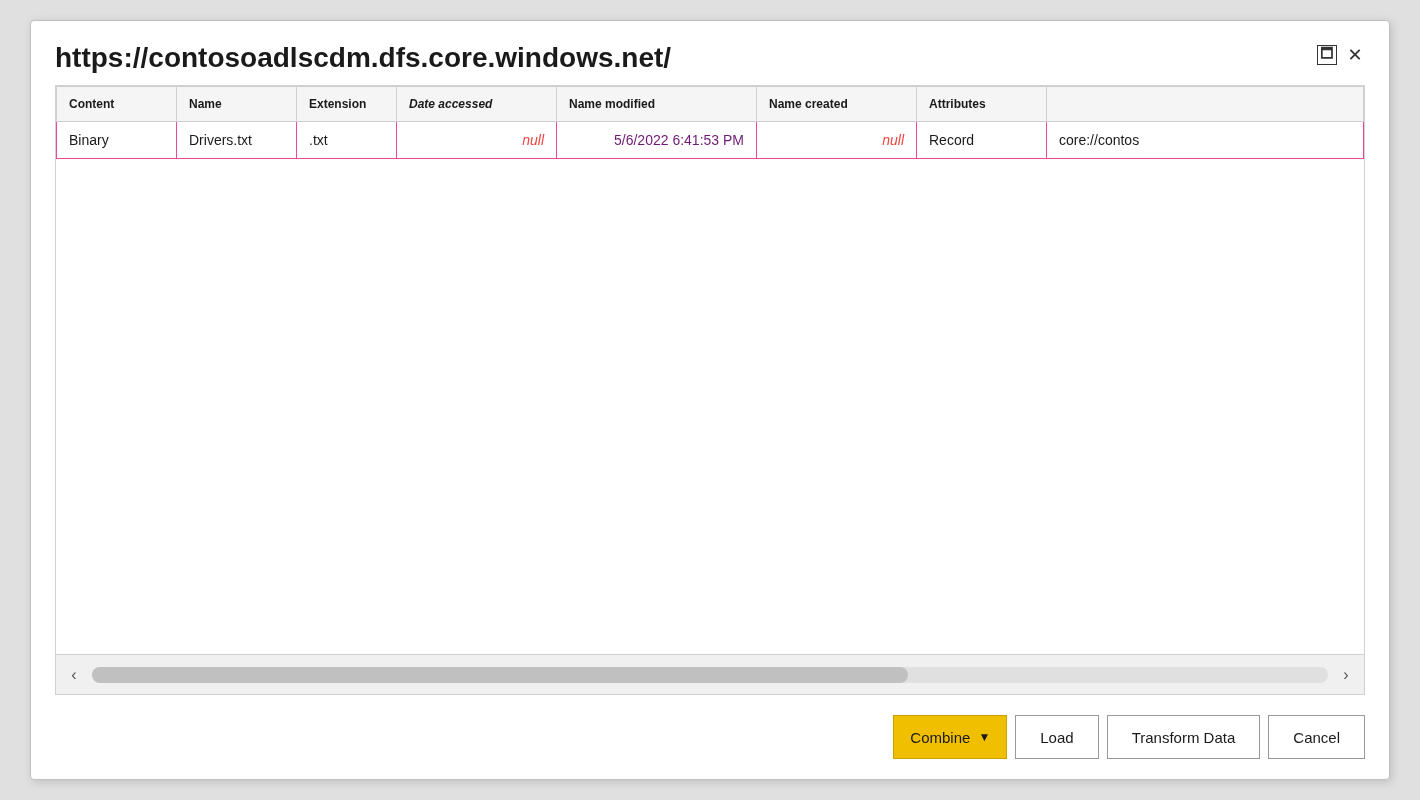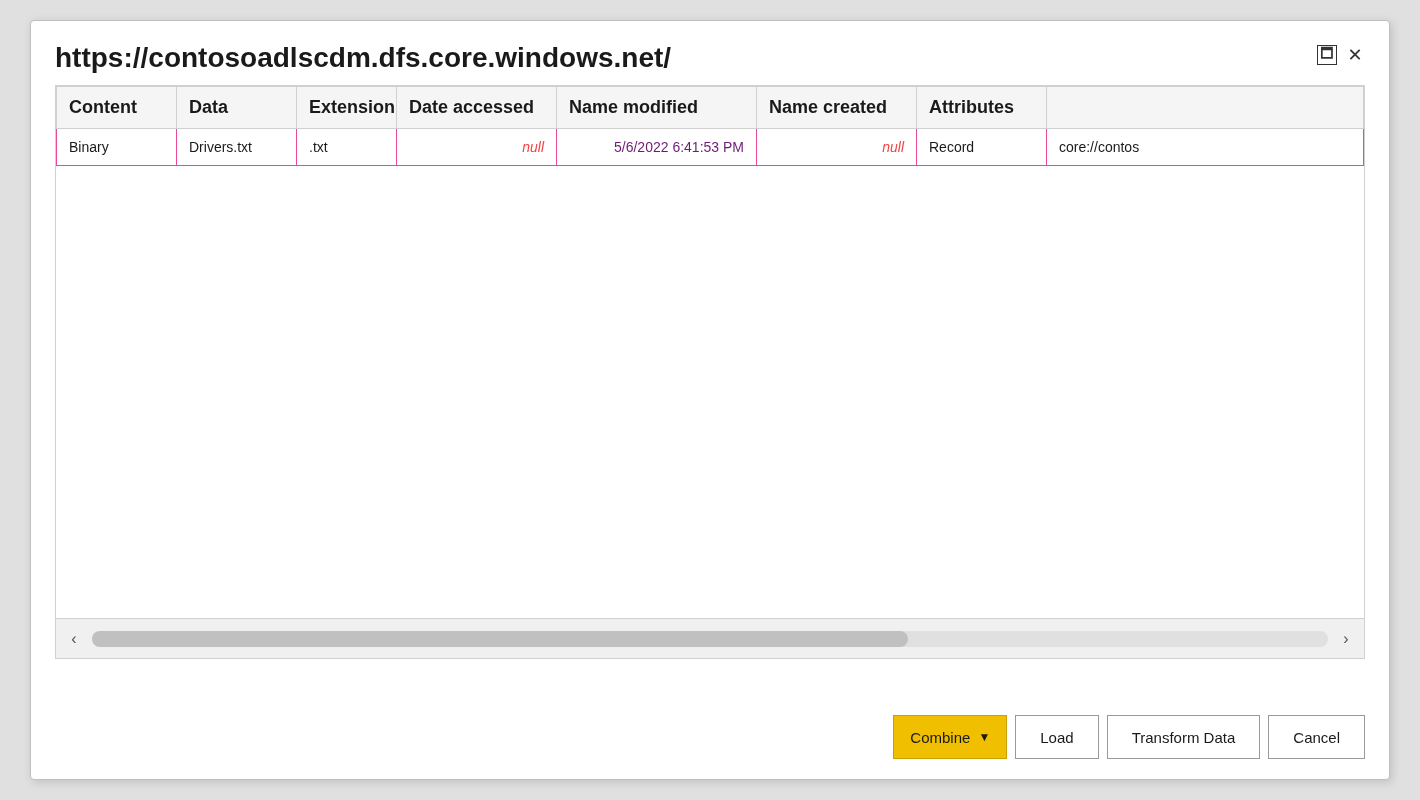--- a/index.html
+++ b/index.html
@@ -93,21 +93,21 @@
 
     thead tr {
       background: #f5f5f5;
     }
 
     th {
       border: 1px solid #d0d0d0;
       padding: 10px 12px;
       text-align: left;
       font-weight: 600;
-      font-size: 18px;
+      font-size: 12px;
       color: #1a1a1a;
       white-space: nowrap;
     }
 
     td {
       border: 1px solid #ec4899;
       padding: 10px 12px;
       font-size: 14px;
       color: #1a1a1a;
     }
@@ -119,21 +119,21 @@
     }
 
     td.date-cell {
       text-align: right;
       color: #701a75;
     }
 
     .col-content { width: 120px; }
     .col-name { width: 120px; }
     .col-ext { width: 100px; }
-    .col-date-accessed { width: 160px; }
+    .col-date-accessed { width: 160px; font-style: italic; }
     .col-date-modified { width: 200px; }
     .col-date-created { width: 160px; }
     .col-attributes { width: 130px; }
     .col-url { width: auto; }
 
     .scrollbar-area {
       display: flex;
       align-items: center;
       height: 40px;
       border-top: 1px solid #d0d0d0;
@@ -184,21 +184,20 @@
 
     .btn {
       height: 44px;
       padding: 0 24px;
       font-size: 15px;
       font-family: 'Segoe UI', Arial, sans-serif;
       cursor: pointer;
       border: 1px solid #999;
       background: #ffffff;
       color: #1a1a1a;
-      margin-top: 36px;
     }
 
     .btn-combine {
       background: #f0c000;
       border: 1px solid #c8a000;
       color: #1a1a1a;
       display: flex;
       align-items: center;
       gap: 8px;
       padding: 0 16px;
@@ -221,21 +220,21 @@
       <button class="window-btn close">✕</button>
     </div>
   </div>
 
   <div class="table-container">
     <div class="table-scroll">
       <table>
         <thead>
           <tr>
             <th class="col-content">Content</th>
-            <th class="col-name">Data</th>
+            <th class="col-name">Name</th>
             <th class="col-ext">Extension</th>
             <th class="col-date-accessed">Date accessed</th>
             <th class="col-date-modified">Name modified</th>
             <th class="col-date-created">Name created</th>
             <th class="col-attributes">Attributes</th>
             <th class="col-url"></th>
           </tr>
         </thead>
         <tbody>
           <tr class="table-row">

